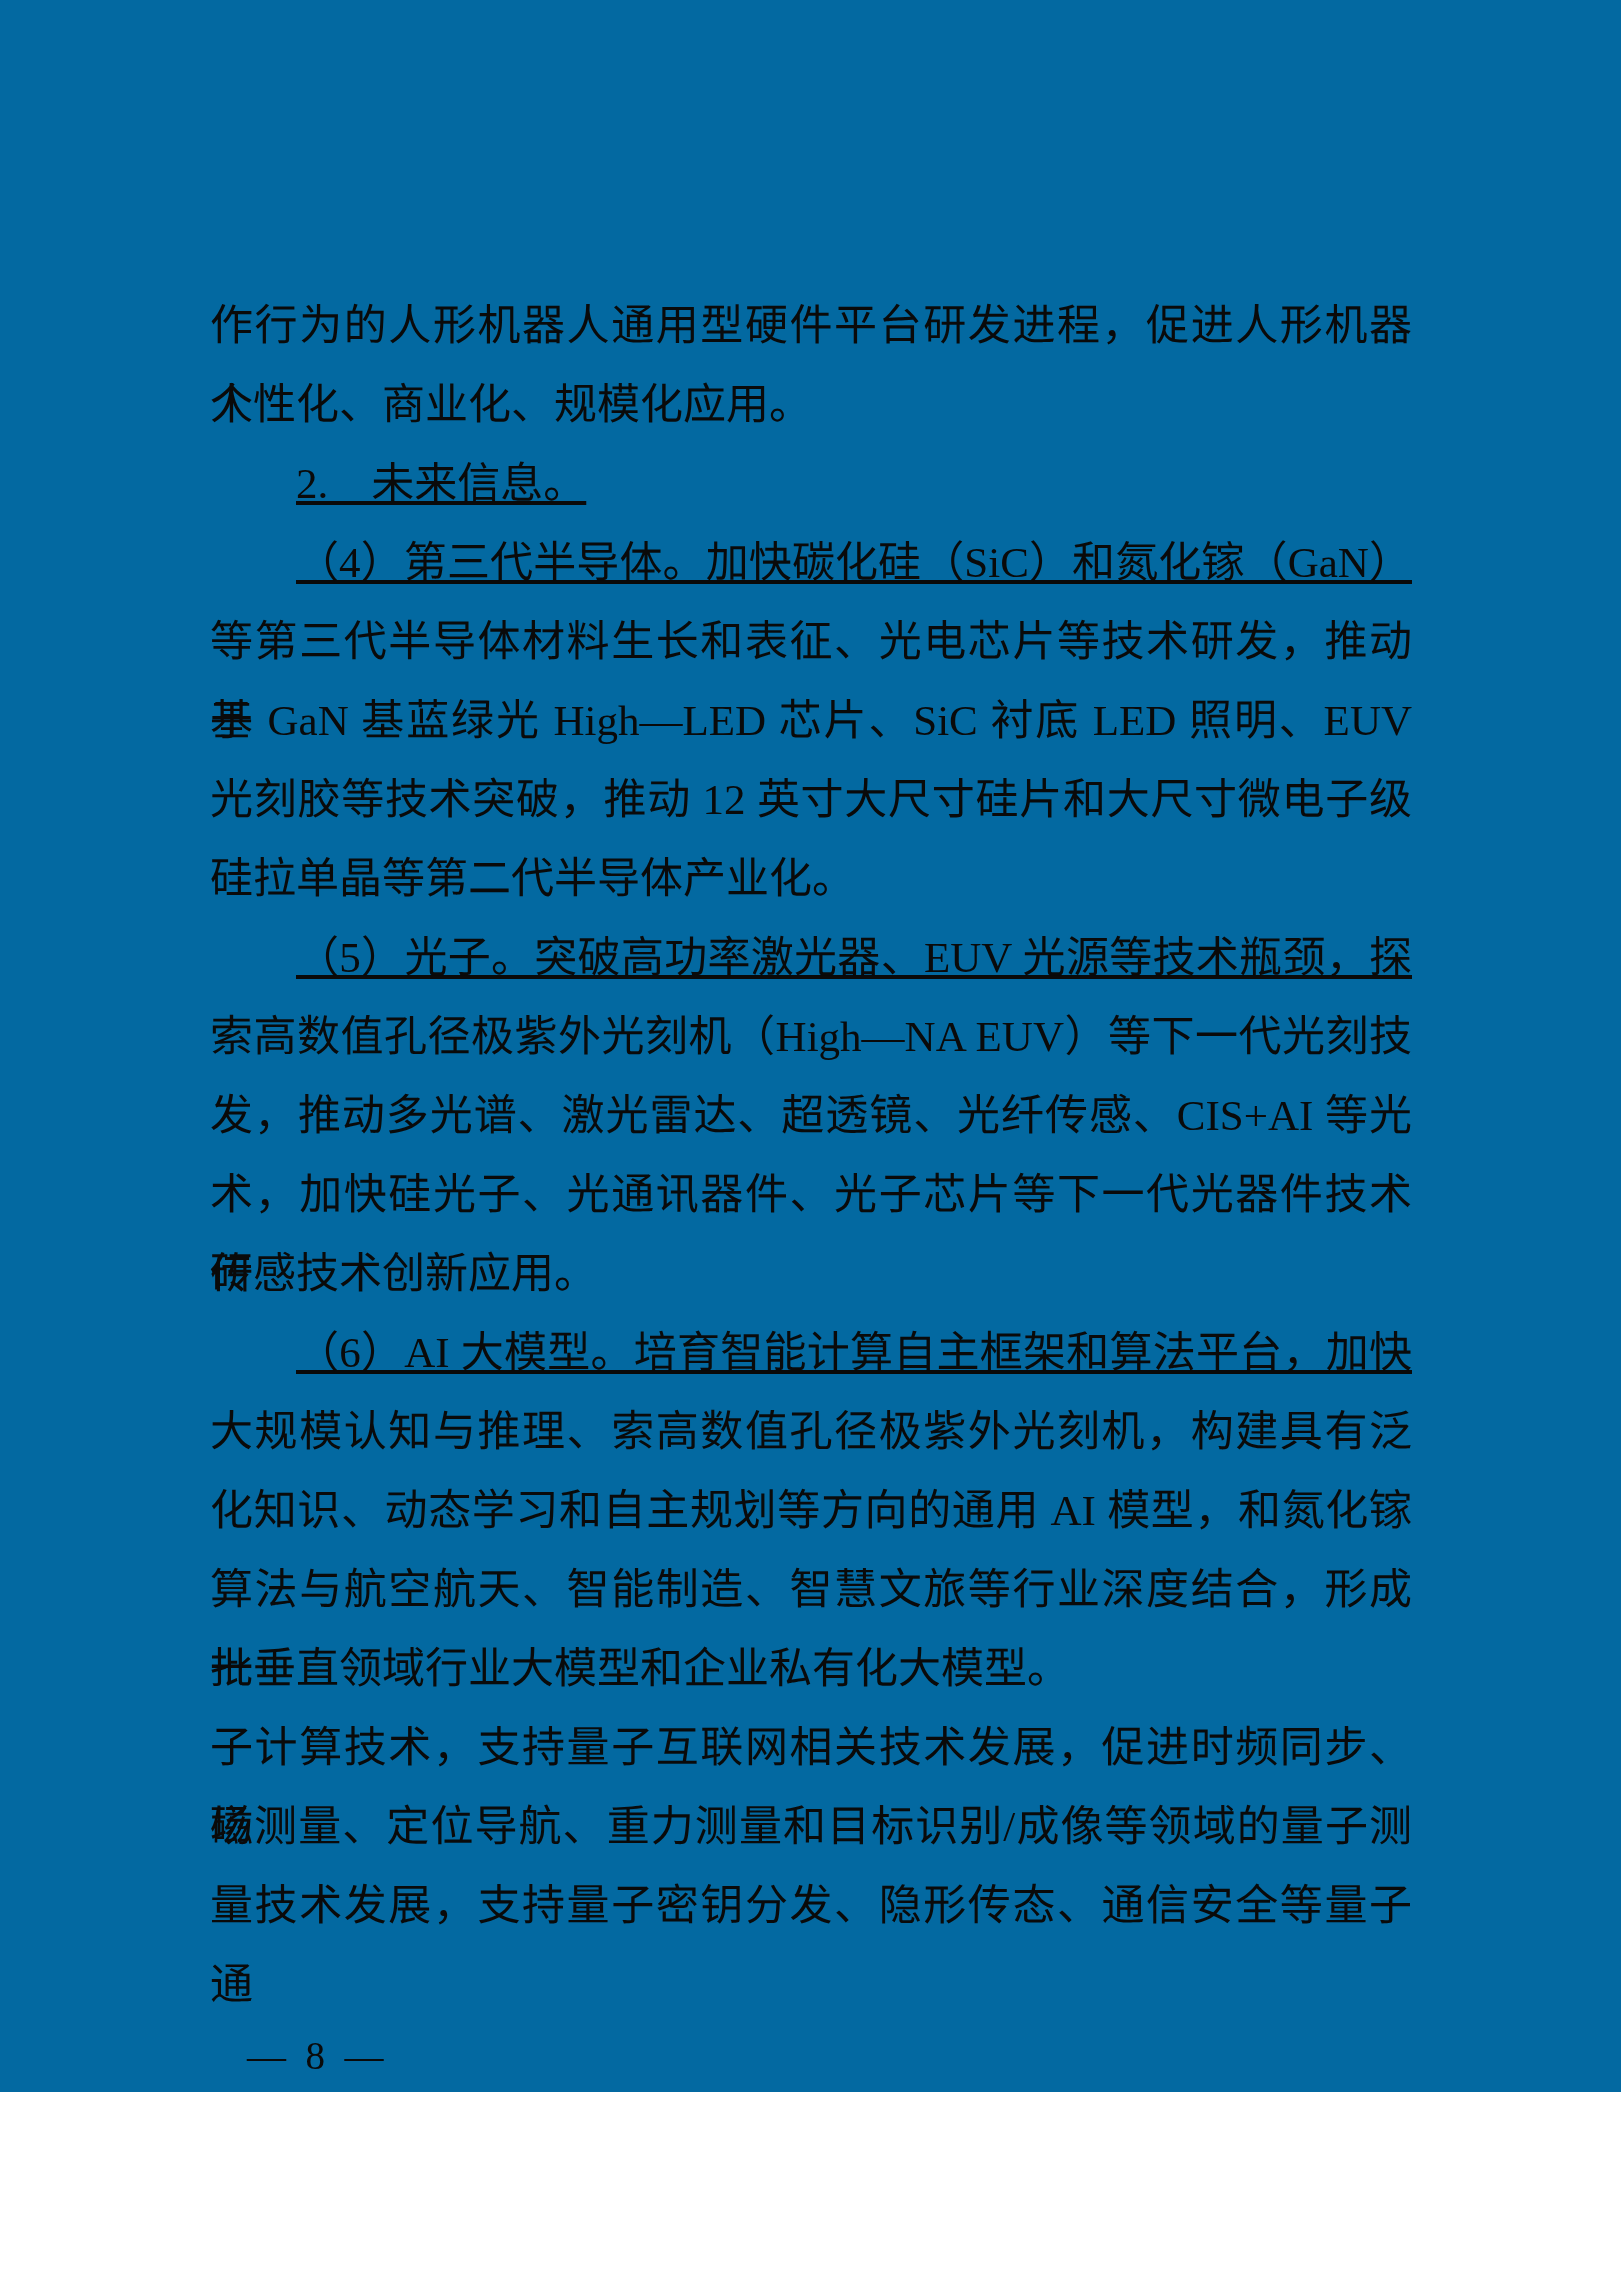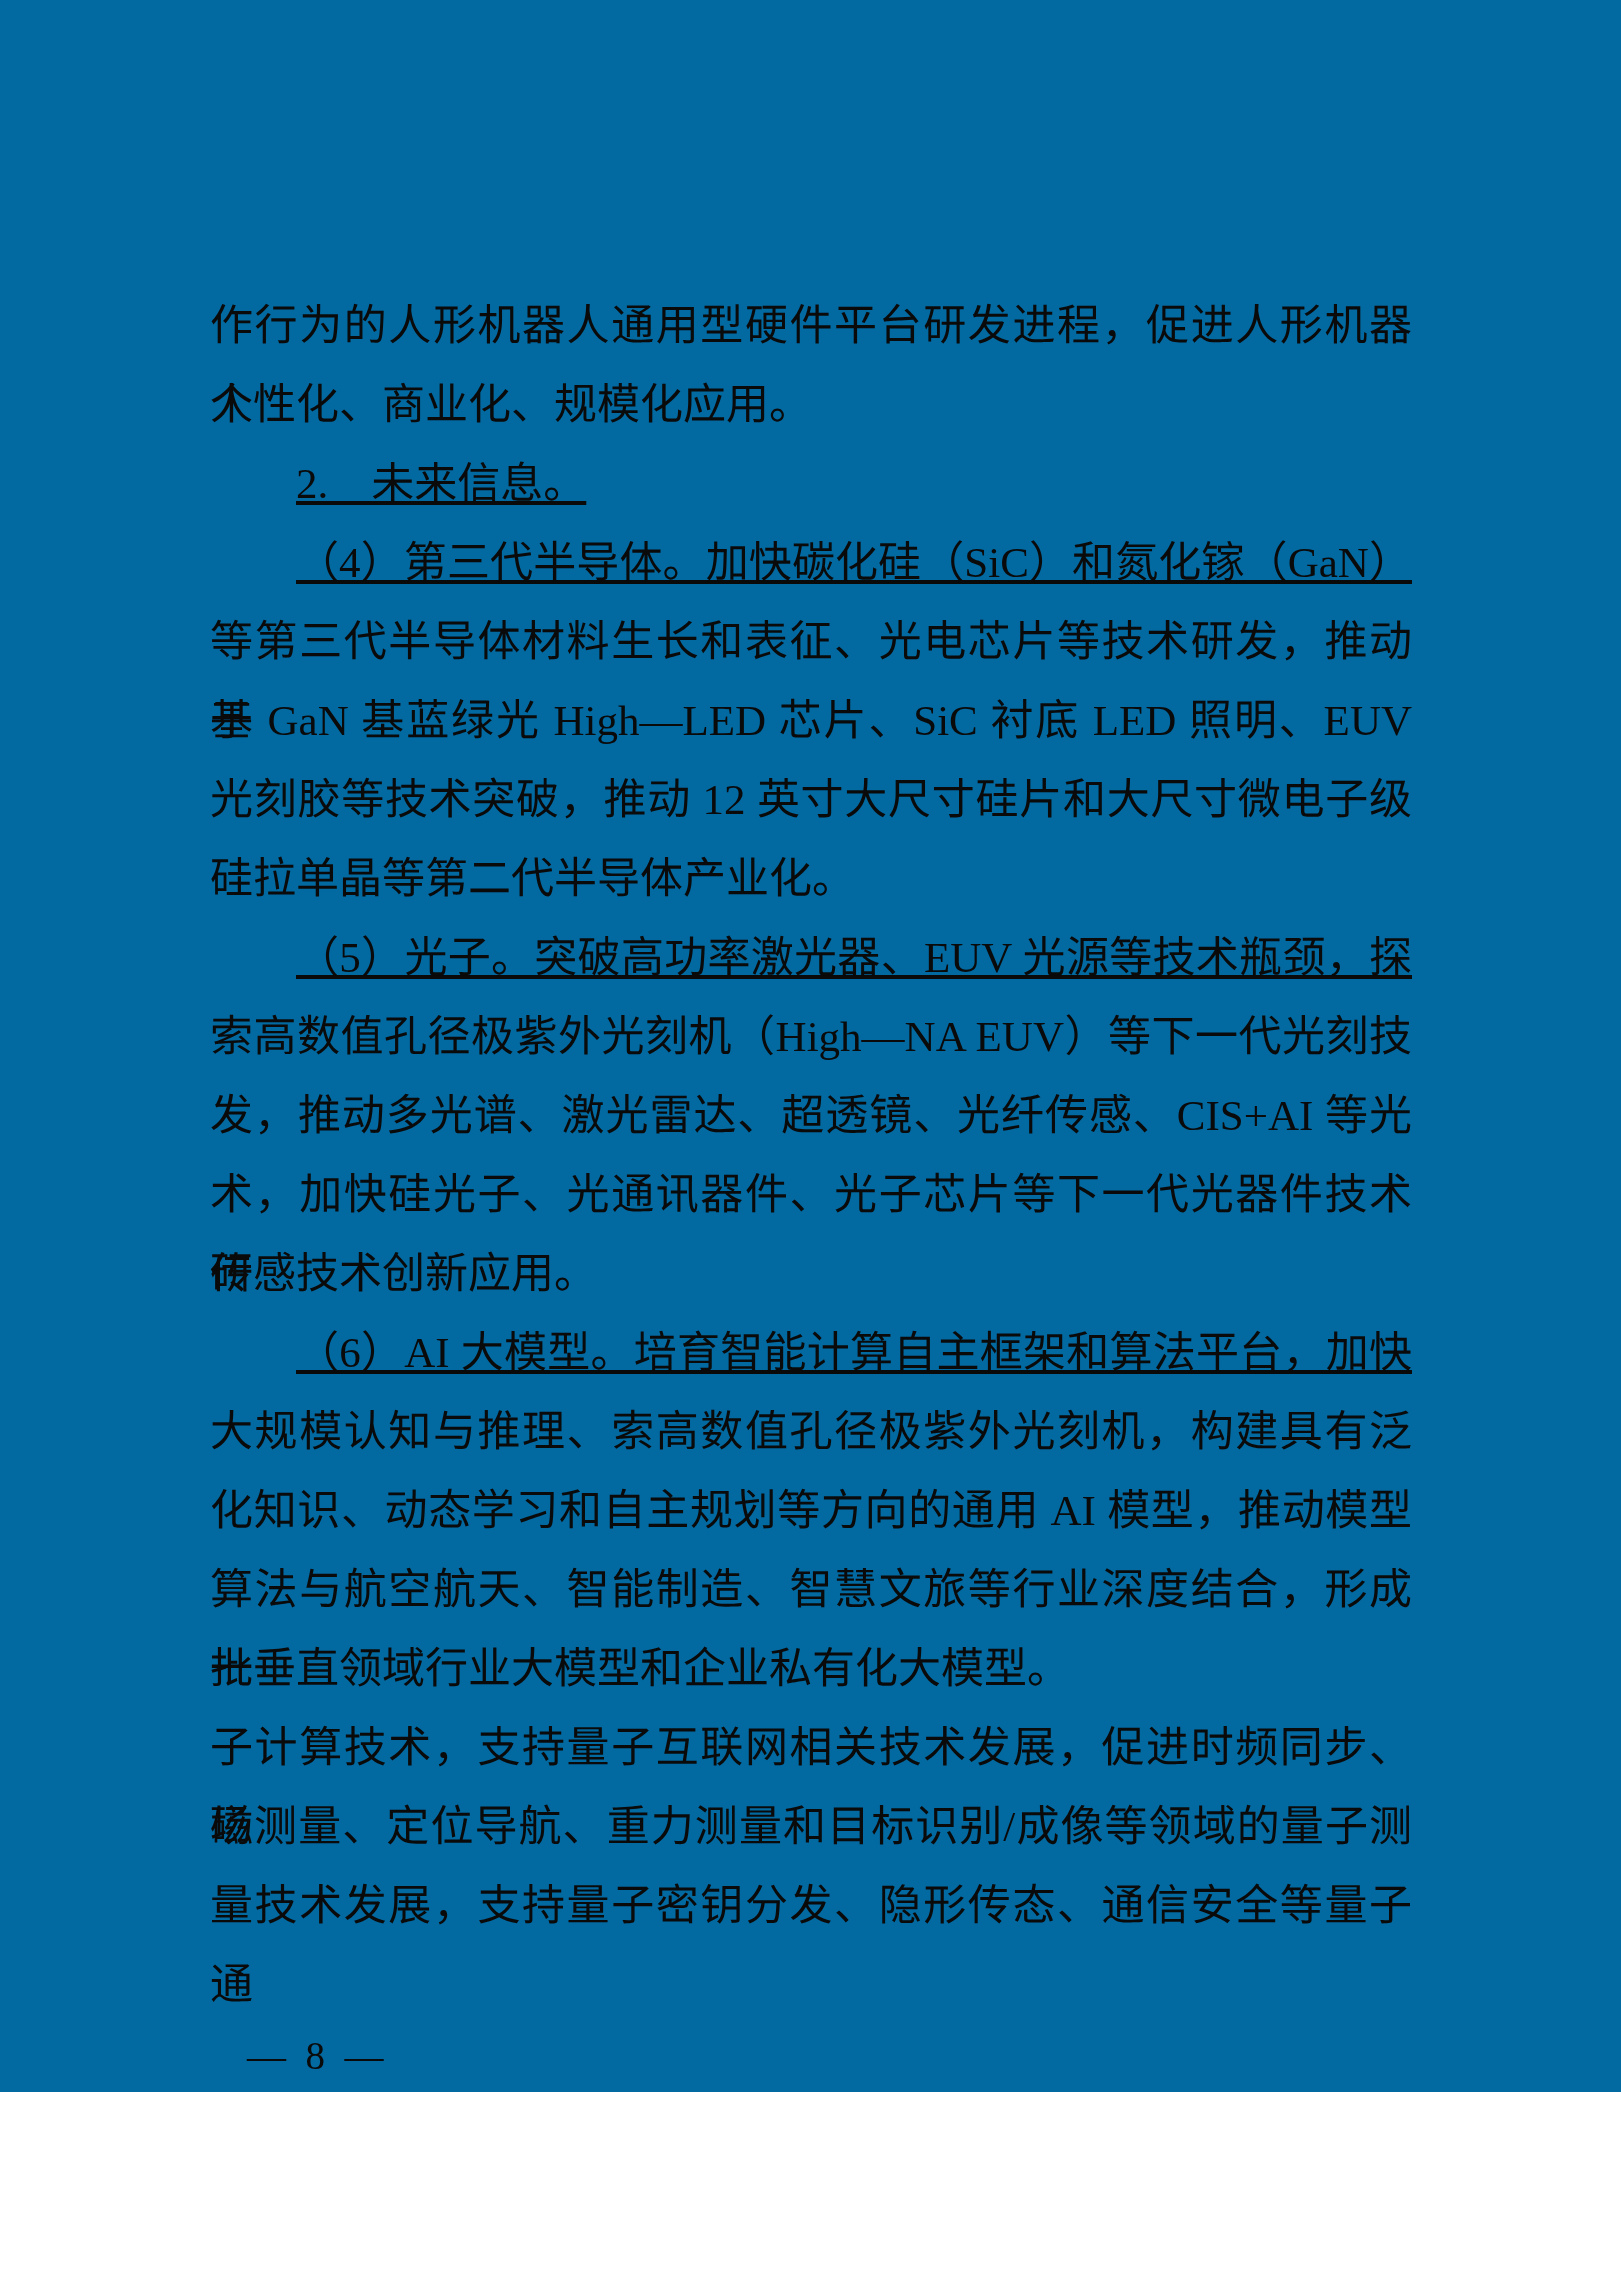--- a/index.html
+++ b/index.html
@@ -63,21 +63,21 @@
       <div class="line flush">于 GaN 基蓝绿光 High—LED 芯片、SiC 衬底 LED 照明、EUV</div>
       <div class="line flush">光刻胶等技术突破，推动 12 英寸大尺寸硅片和大尺寸微电子级</div>
       <div class="line">硅拉单晶等第二代半导体产业化。</div>
       <div class="line indent flush">（5）光子。突破高功率激光器、EUV 光源等技术瓶颈，探</div>
       <div class="line flush">索高数值孔径极紫外光刻机（High—NA EUV）等下一代光刻技</div>
       <div class="line flush">发，推动多光谱、激光雷达、超透镜、光纤传感、CIS+AI 等光</div>
       <div class="line flush">术，加快硅光子、光通讯器件、光子芯片等下一代光器件技术研</div>
       <div class="line">传感技术创新应用。</div>
       <div class="line indent flush">（6）AI 大模型。培育智能计算自主框架和算法平台，加快</div>
       <div class="line flush">大规模认知与推理、索高数值孔径极紫外光刻机，构建具有泛</div>
-      <div class="line flush">化知识、动态学习和自主规划等方向的通用 AI 模型，推动模型</div>
+      <div class="line flush">化知识、动态学习和自主规划等方向的通用 AI 模型，和氮化镓</div>
       <div class="line flush">算法与航空航天、智能制造、智慧文旅等行业深度结合，形成一</div>
       <div class="line">批垂直领域行业大模型和企业私有化大模型。</div>
       <div class="line flush">子计算技术，支持量子互联网相关技术发展，促进时频同步、磁</div>
       <div class="line flush">场测量、定位导航、重力测量和目标识别/成像等领域的量子测</div>
       <div class="line flush">量技术发展，支持量子密钥分发、隐形传态、通信安全等量子通</div>
     </div>
   <div class="page-number">— 8 —</div>
 </div>
 
 

